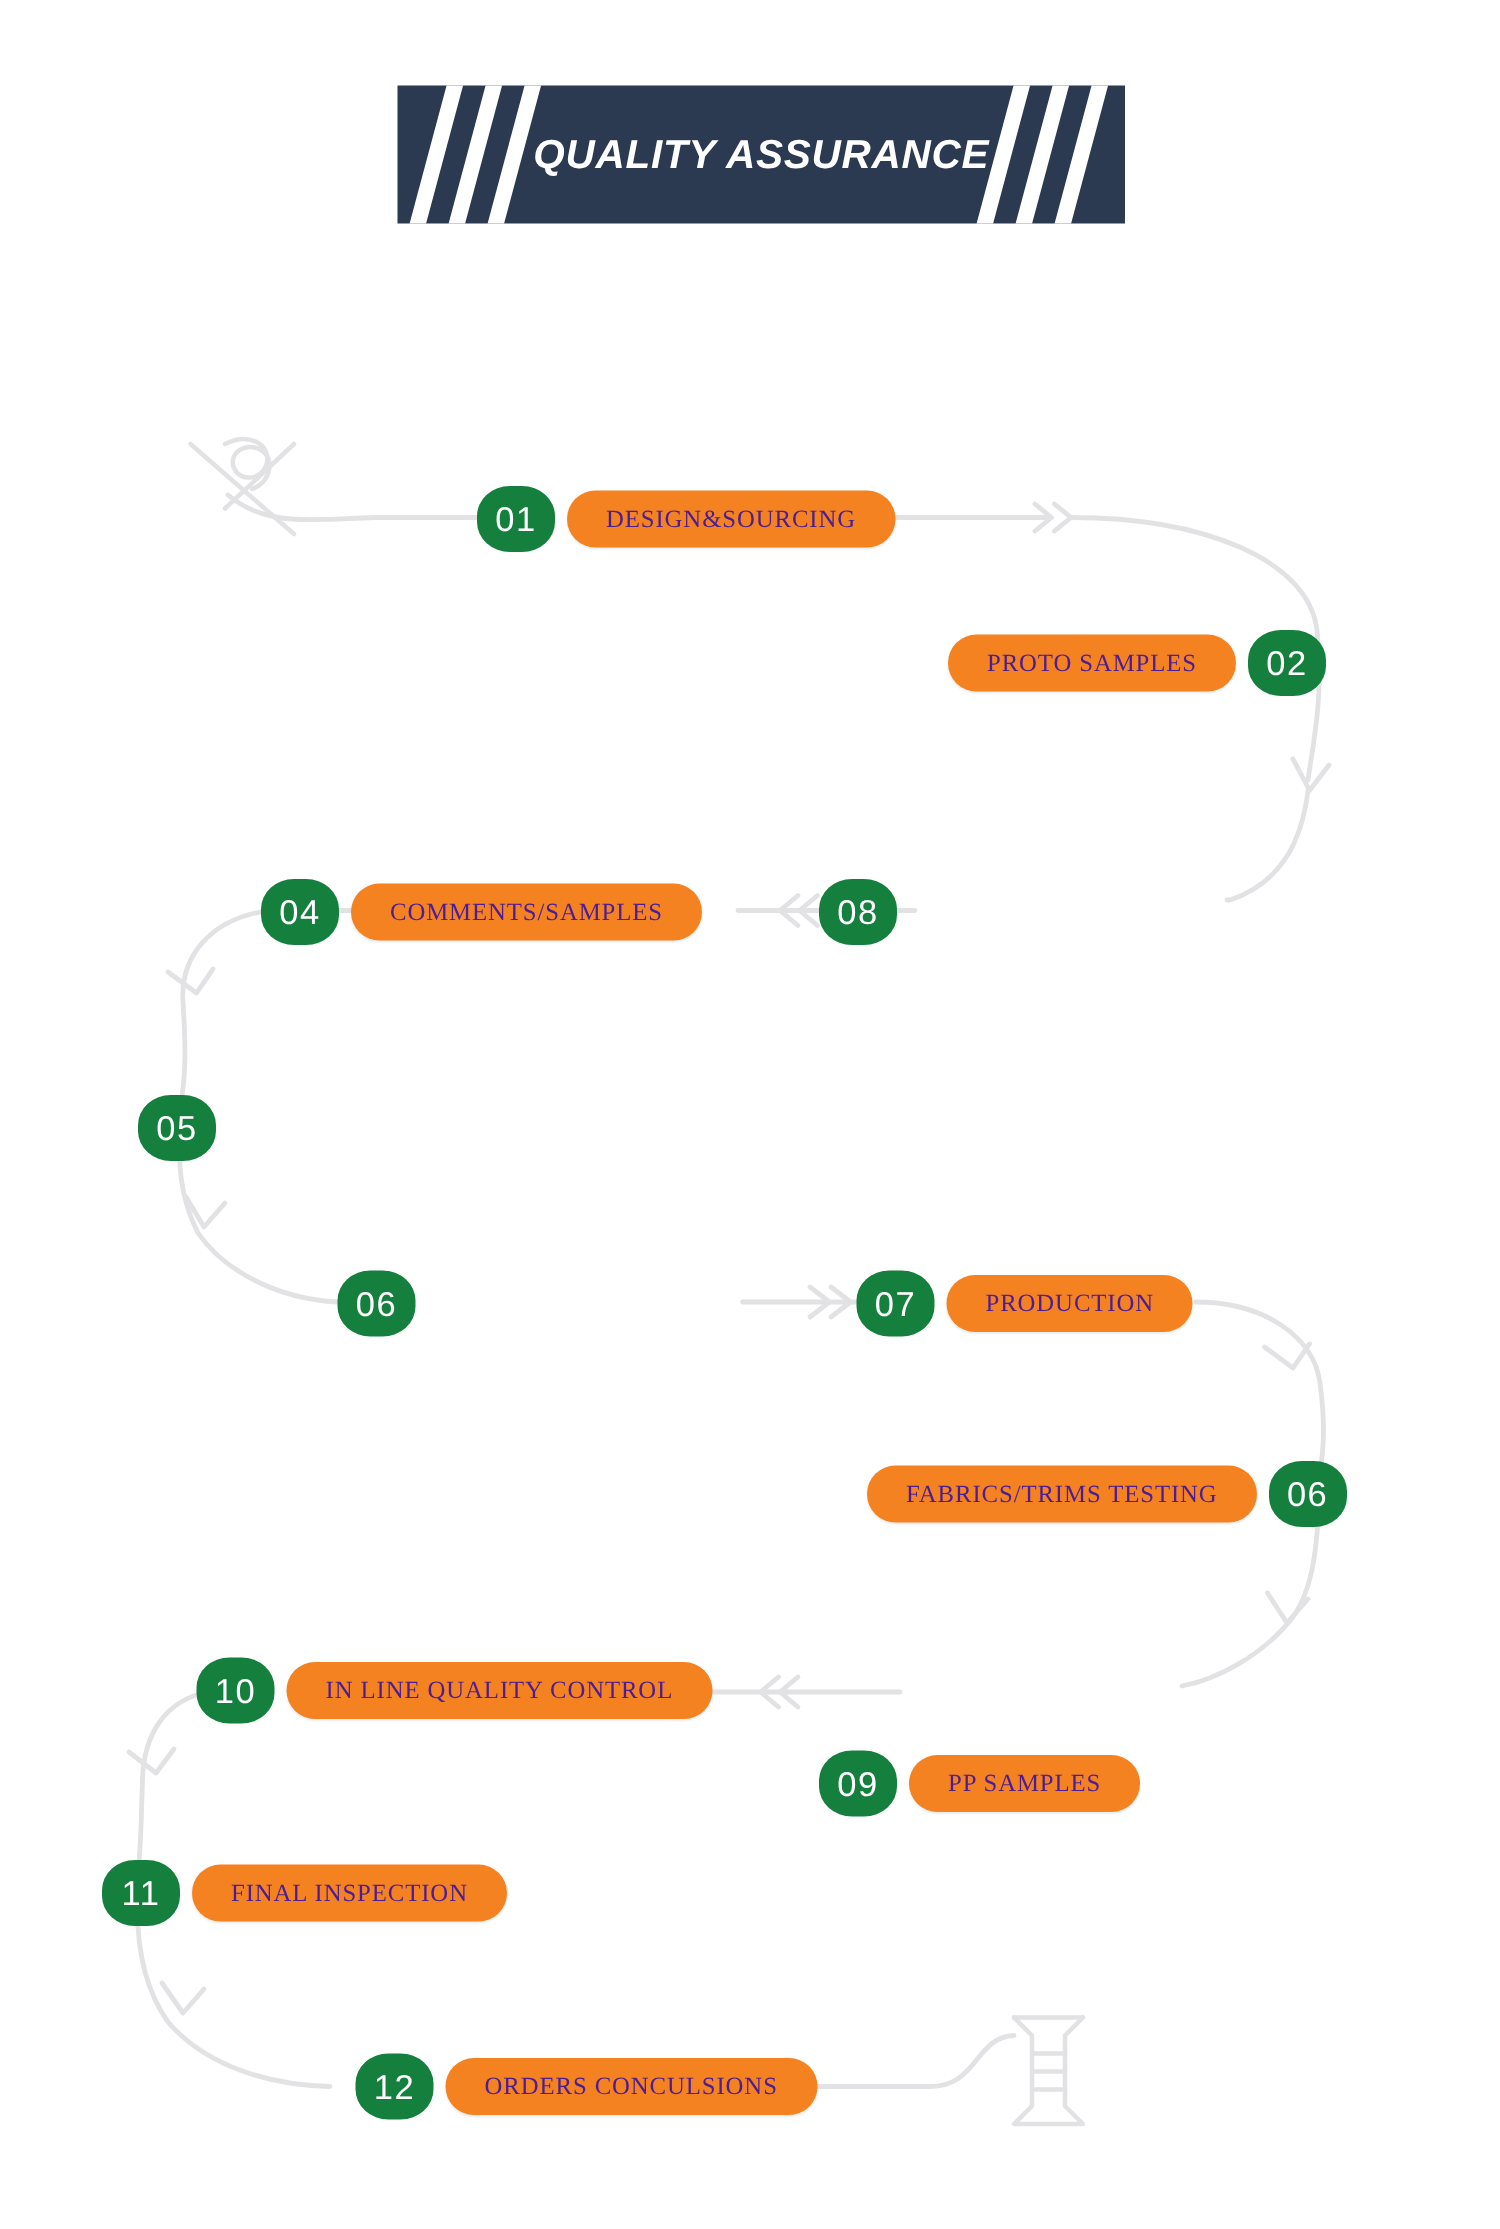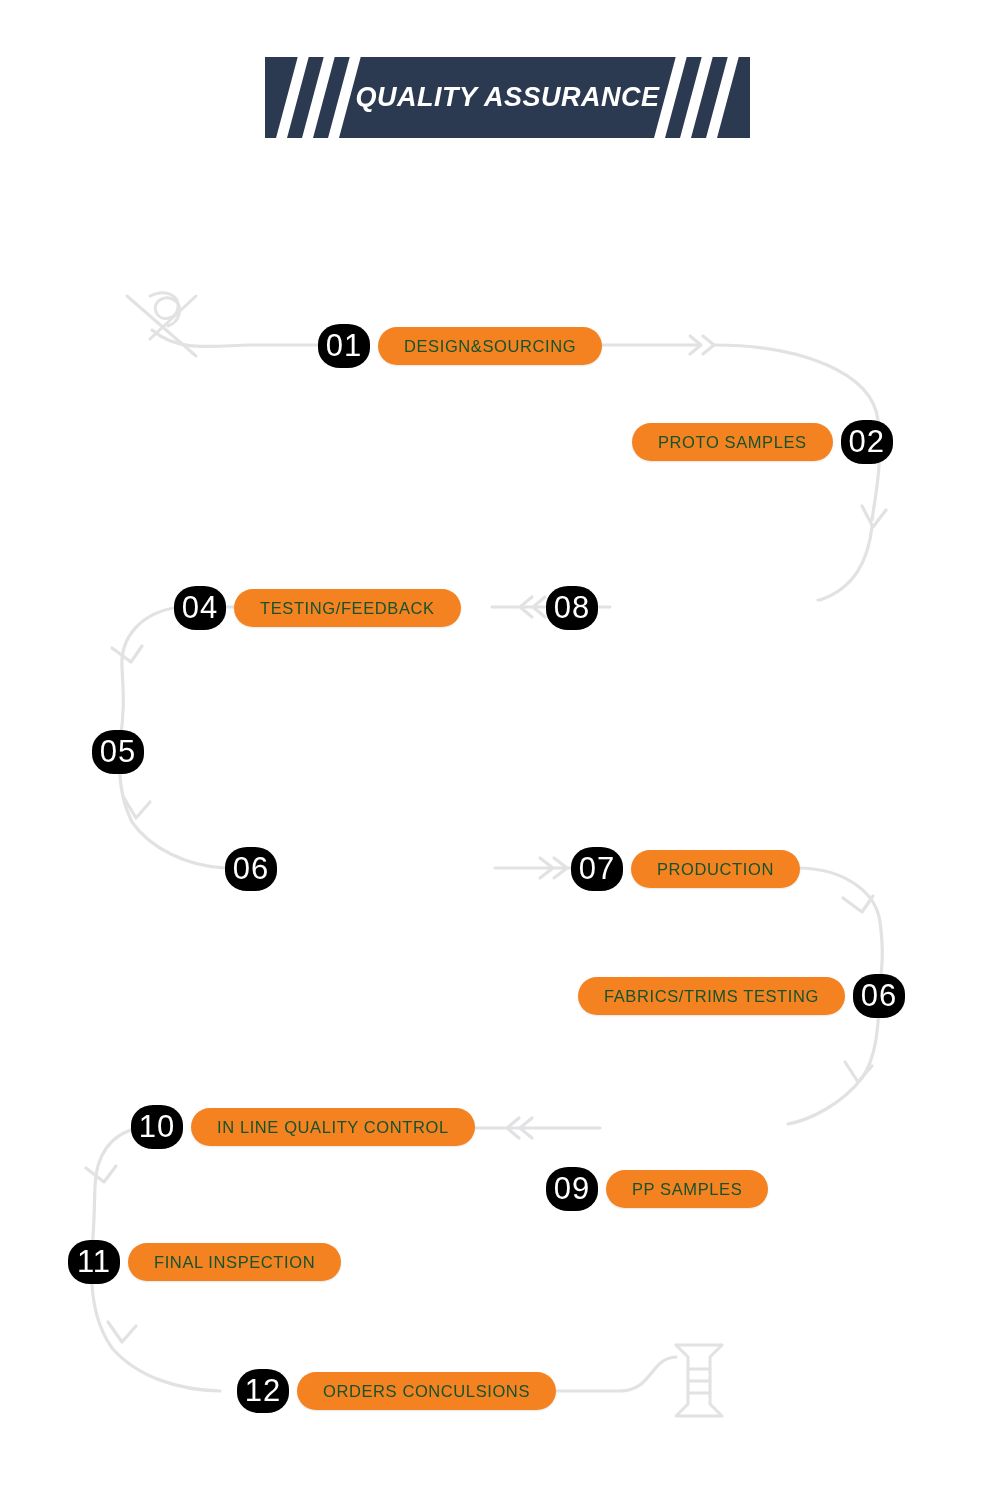--- a/index.html
+++ b/index.html
@@ -12,21 +12,21 @@
     position: relative;
     overflow: hidden;
   }
 
   
   #header-banner {
     position: absolute;
     left: 265px;
     top: 57px;
     width: 485px;
-    height: 81px;
+    height: 92px;
     background: #2b3a51;
     overflow: hidden;
   }
   .slash {
     position: absolute;
     top: -14px;
     width: 11px;
     height: 108px;
     background: #ffffff;
     transform: skewX(-15deg);
@@ -68,46 +68,47 @@
     display: flex;
     align-items: center;
     z-index: 5;
   }
   .step.rtl { flex-direction: row-reverse; }
 
   .badge {
     width: 52px;
     height: 44px;
     border-radius: 22px / 20px;
-    background: #000000;
+    background: #15803d;
     color: #ffffff;
     display: flex;
     align-items: center;
     justify-content: center;
-    font-size: 31px;
+    font-size: 23px;
     font-weight: normal;
     letter-spacing: 1px;
     flex: 0 0 auto;
     text-align: center;
   }
 
   .pill {
     height: 38px;
     border-radius: 19px;
     background: #f58220;
-    color: #14532d;
+    color: #4c1d95;
     display: flex;
     align-items: center;
     justify-content: center;
     font-size: 16.5px;
     letter-spacing: 0.6px;
     padding: 16px 26px;
     white-space: nowrap;
     flex: 0 0 auto;
     box-shadow: 0 1px 2px rgba(0,0,0,0.10);
+    font-family: Liberation Serif, serif;
   }
 
   .step.ltr .pill { margin-left: 8px; }
   .step.rtl .pill { margin-right: 8px; }
 </style>
 </head>
 <body>
 
 <div id="header-banner">
   <div class="slash l1"></div>
@@ -193,21 +194,21 @@
   <div class="badge">02</div>
   <div class="pill">PROTO SAMPLES</div>
 </div>
 
 <div class="step ltr" style="left:546px; top:586px;">
   <div class="badge">08</div>
 </div>
 
 <div class="step ltr" style="left:174px; top:586px;">
   <div class="badge">04</div>
-  <div class="pill">TESTING/FEEDBACK</div>
+  <div class="pill">COMMENTS/SAMPLES</div>
 </div>
 
 <div class="step ltr" style="left:92px; top:730px;">
   <div class="badge">05</div>
 </div>
 
 <div class="step ltr" style="left:225px; top:847px;">
   <div class="badge">06</div>
 </div>
 

